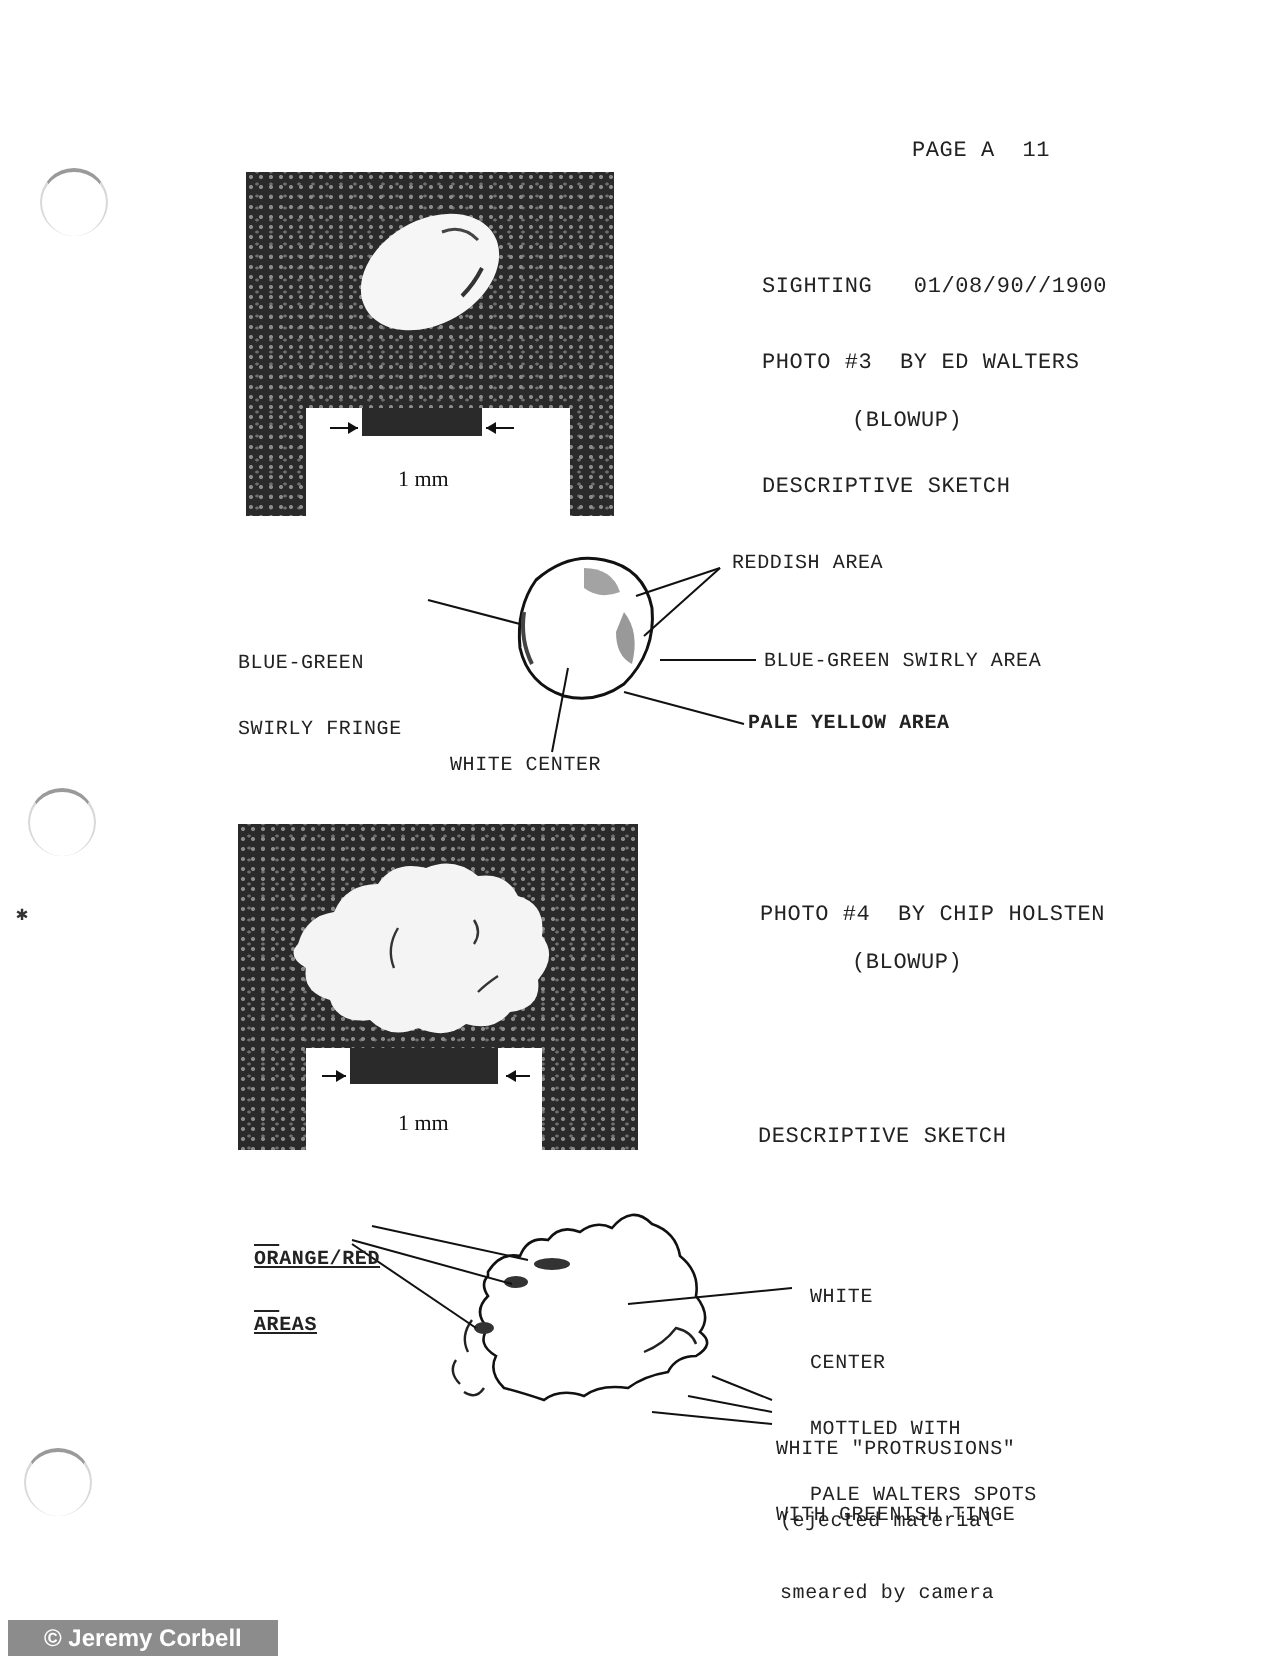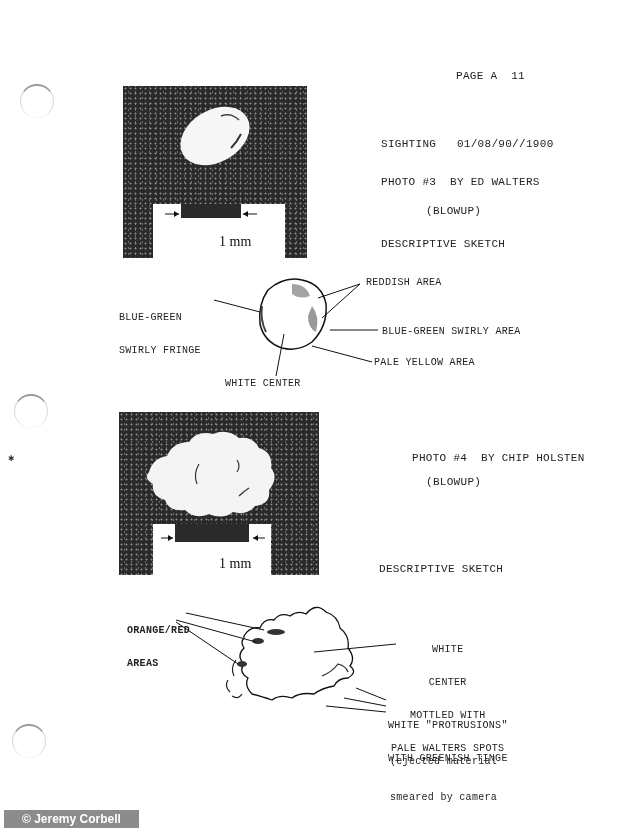--- a/index.html
+++ b/index.html
@@ -20,21 +20,21 @@
     .photo {
       position: absolute; background: #2a2a2a;
       background-image:
         radial-gradient(#8a8a8a 0.8px, transparent 1.2px),
         radial-gradient(#6e6e6e 0.7px, transparent 1.1px);
       background-size: 5px 5px, 7px 6px;
       background-position: 0 0, 2px 3px;
     }
     .notch { position: absolute; background: #fff; }
     .notch-inner { position: absolute; background: #2a2a2a; }
-    .scale-label { position: absolute; font-size: 14px; color: #111; font-family: "Liberation Serif", serif; margin-left: 20px; }
+    .scale-label { position: absolute; font-size: 11px; color: #111; font-family: "Liberation Serif", serif; }
     .watermark {
       position: absolute; left: 4px; bottom: 0px; background: #8c8c8c; color: #fff;
       font-family: "Liberation Sans", sans-serif; font-weight: bold; font-size: 12px;
       padding: 2px 18px; line-height: 14px;
     }
     svg { position: absolute; overflow: visible; }
   </style>
 </head>
 <body>
 
@@ -74,73 +74,73 @@
   <path d="M262 306 q-2 14 4 26" stroke="#444" stroke-width="2" fill="none"></path>
 
   <line x1="214" y1="300" x2="260" y2="312" stroke="#111" stroke-width="1"></line>
   <line x1="360" y1="284" x2="318" y2="298" stroke="#111" stroke-width="1"></line>
   <line x1="360" y1="284" x2="322" y2="318" stroke="#111" stroke-width="1"></line>
   <line x1="378" y1="330" x2="330" y2="330" stroke="#111" stroke-width="1"></line>
   <line x1="372" y1="362" x2="312" y2="346" stroke="#111" stroke-width="1"></line>
   <line x1="276" y1="376" x2="284" y2="334" stroke="#111" stroke-width="1"></line>
 </svg>
 
-<div class="abs tw sm" style="left:119px;top:290px;">
+<div class="abs tw sm" style="left:119px;top:305px;">
   <div>BLUE-GREEN</div>
   <div>SWIRLY FRINGE</div>
 </div>
 <div class="abs tw sm" style="left:366px;top:277px;">REDDISH AREA</div>
 <div class="abs tw sm" style="left:382px;top:326px;">BLUE-GREEN SWIRLY AREA</div>
-<div class="abs tw sm" style="left:374px;top:357px;">PALE YELLOW AREA</div>
+<div class="abs tw sm" style="left:374px;top:357px;font-weight:bold;">PALE YELLOW AREA</div>
 <div class="abs tw sm" style="left:225px;top:378px;text-align:center;">WHITE CENTER</div>
 
 <div class="photo" style="left:119px;top:412px;width:200px;height:163px;">
   <svg width="200" height="163">
     <path d="M30 60 q4 -14 18 -16 q6 -14 22 -14 q8 -12 24 -8 q14 -6 26 4 q14 -2 20 10 q14 4 12 20 q8 10 -2 22 q2 14 -14 16 q-8 10 -22 6 q-10 8 -24 2 q-14 6 -24 -4 q-16 2 -20 -10 q-14 -4 -12 -16 q-10 -6 -4 -12z" fill="#f4f4f4"></path>
     <path d="M80 52 q-6 10 -2 20" stroke="#333" stroke-width="1.2" fill="none"></path>
     <path d="M118 48 q4 6 0 12" stroke="#333" stroke-width="1.2" fill="none"></path>
     <path d="M130 76 q-6 4 -10 8" stroke="#333" stroke-width="1.2" fill="none"></path>
   </svg>
   <div class="notch" style="left:34px;top:112px;width:118px;height:51px;"></div>
   <div class="notch-inner" style="left:56px;top:112px;width:74px;height:18px;"></div>
   <svg width="200" height="163">
     <line x1="42" y1="126" x2="54" y2="126" stroke="#111" stroke-width="1"></line>
     <polygon points="54,126 49,123 49,129" fill="#111"></polygon>
     <line x1="146" y1="126" x2="134" y2="126" stroke="#111" stroke-width="1"></line>
     <polygon points="134,126 139,123 139,129" fill="#111"></polygon>
   </svg>
   <div class="scale-label" style="left:80px;top:144px;">1 mm</div>
 </div>
 
-<div class="abs tw" style="left:380px;top:452px;margin-left:32px;">PHOTO #4  BY CHIP HOLSTEN</div>
+<div class="abs tw" style="left:380px;top:452px;">PHOTO #4  BY CHIP HOLSTEN</div>
 <div class="abs tw" style="left:426px;top:476px;">(BLOWUP)</div>
 <div class="abs tw" style="left:379px;top:563px;">DESCRIPTIVE SKETCH</div>
 
 <svg width="634" height="828" style="left:0;top:0;">
   <path d="M244 636 q6 -10 16 -8 q4 -10 14 -8 q6 -8 16 -4 q8 -6 16 -2 q10 -12 20 -2 q12 4 14 16 q10 8 8 20 q8 10 2 18 q8 6 -2 12 q-10 0 -14 8 q-12 2 -20 8 q-14 -2 -22 4 q-12 -4 -20 2 q-12 -4 -20 -6 q-8 -8 -4 -16 q-10 -6 -4 -14 q-8 -8 0 -16 q-4 -6 0 -10z" fill="none" stroke="#111" stroke-width="1.3"></path>
   <path d="M236 660 q-6 8 -2 16 M228 680 q-4 6 2 12 M232 696 q6 4 10 -2" stroke="#222" stroke-width="1.2" fill="none"></path>
   <path d="M322 676 q10 -4 16 -12 q8 2 10 8" stroke="#222" stroke-width="1.2" fill="none"></path>
   <ellipse cx="276" cy="632" rx="9" ry="3" fill="#333"></ellipse>
   <ellipse cx="258" cy="641" rx="6" ry="3" fill="#333"></ellipse>
   <ellipse cx="242" cy="664" rx="5" ry="3" fill="#333"></ellipse>
 
   <line x1="186" y1="613" x2="264" y2="630" stroke="#111" stroke-width="1"></line>
   <line x1="176" y1="620" x2="256" y2="642" stroke="#111" stroke-width="1"></line>
   <line x1="176" y1="622" x2="238" y2="664" stroke="#111" stroke-width="1"></line>
   <line x1="396" y1="644" x2="314" y2="652" stroke="#111" stroke-width="1"></line>
   <line x1="386" y1="700" x2="356" y2="688" stroke="#111" stroke-width="1"></line>
   <line x1="386" y1="706" x2="344" y2="698" stroke="#111" stroke-width="1"></line>
   <line x1="386" y1="712" x2="326" y2="706" stroke="#111" stroke-width="1"></line>
 </svg>
 
-<div class="abs tw sm" style="left:127px;top:603px;font-weight:bold;">
+<div class="abs tw sm" style="left:127px;top:603px;font-weight:bold;text-decoration:underline;">
   <div>ORANGE/RED</div>
   <div>AREAS</div>
 </div>
-<div class="abs tw sm" style="left:391px;top:622px;text-align:center;">
+<div class="abs tw sm" style="left:405px;top:622px;">
   <div>WHITE</div>
   <div>CENTER</div>
   <div>MOTTLED WITH</div>
   <div>PALE WALTERS SPOTS</div>
 </div>
 <div class="abs tw sm" style="left:388px;top:698px;">
   <div>WHITE "PROTRUSIONS"</div>
   <div>WITH GREENISH TINGE</div>
 </div>
 <div class="abs tw sm" style="left:390px;top:732px;line-height:12px;">

